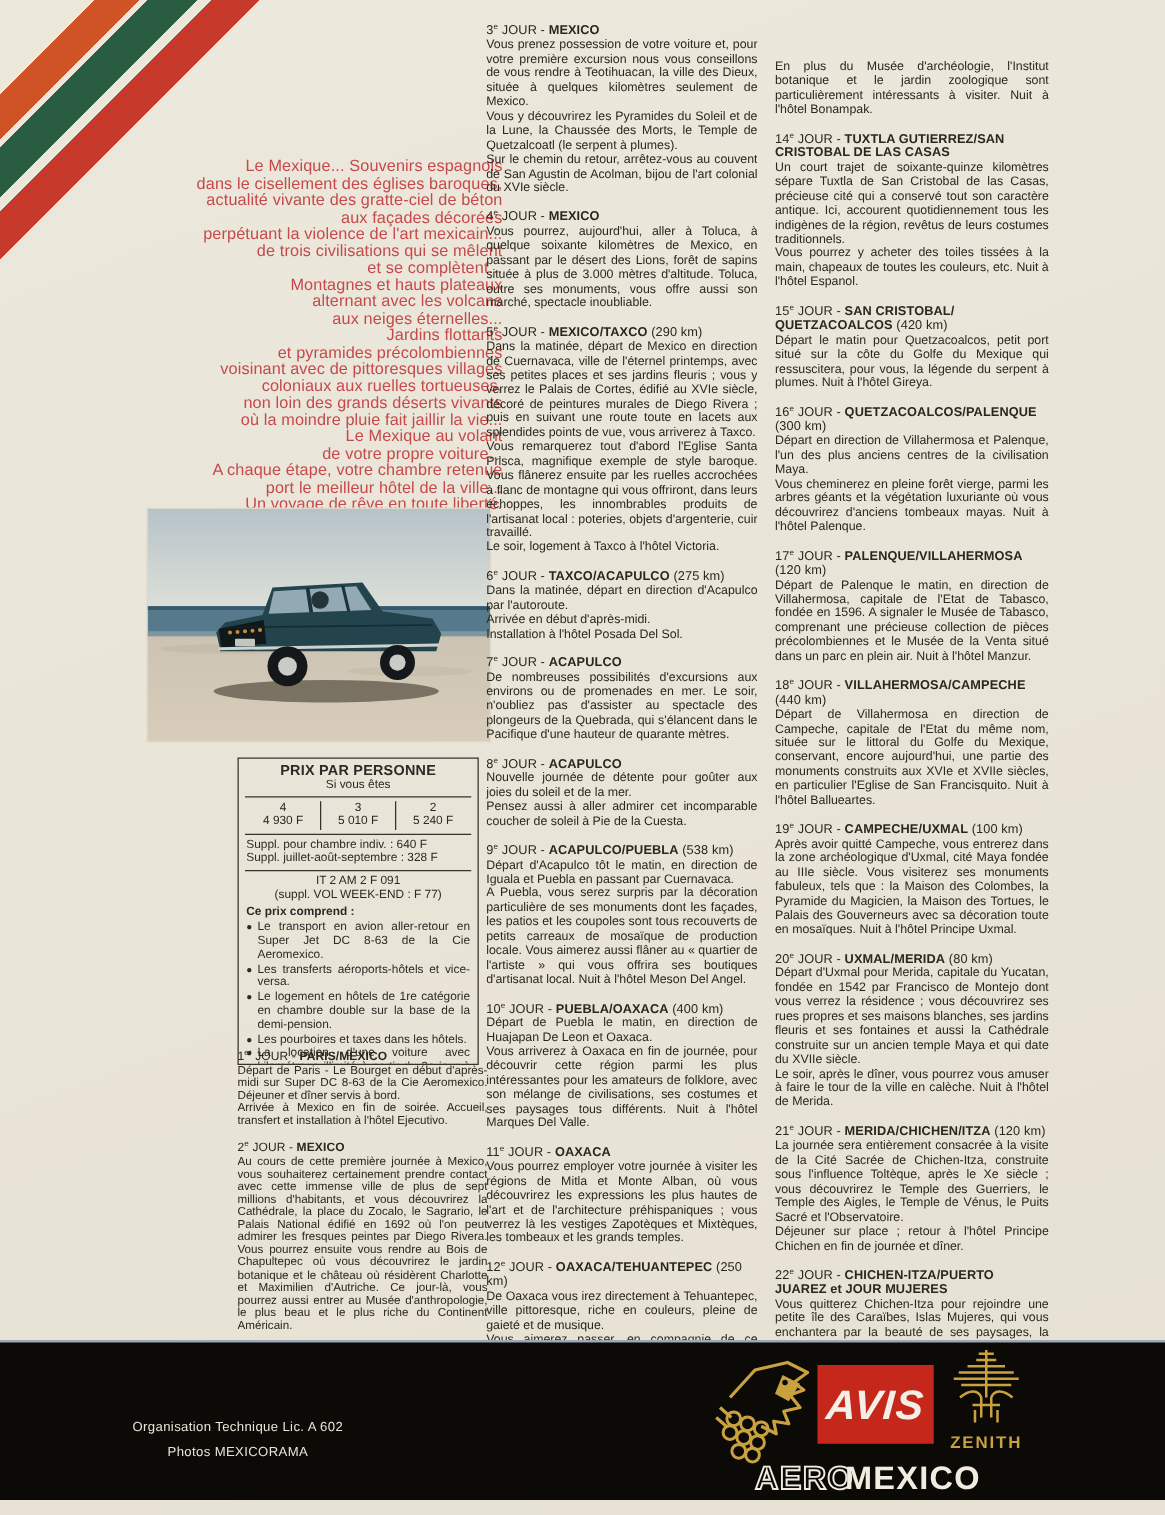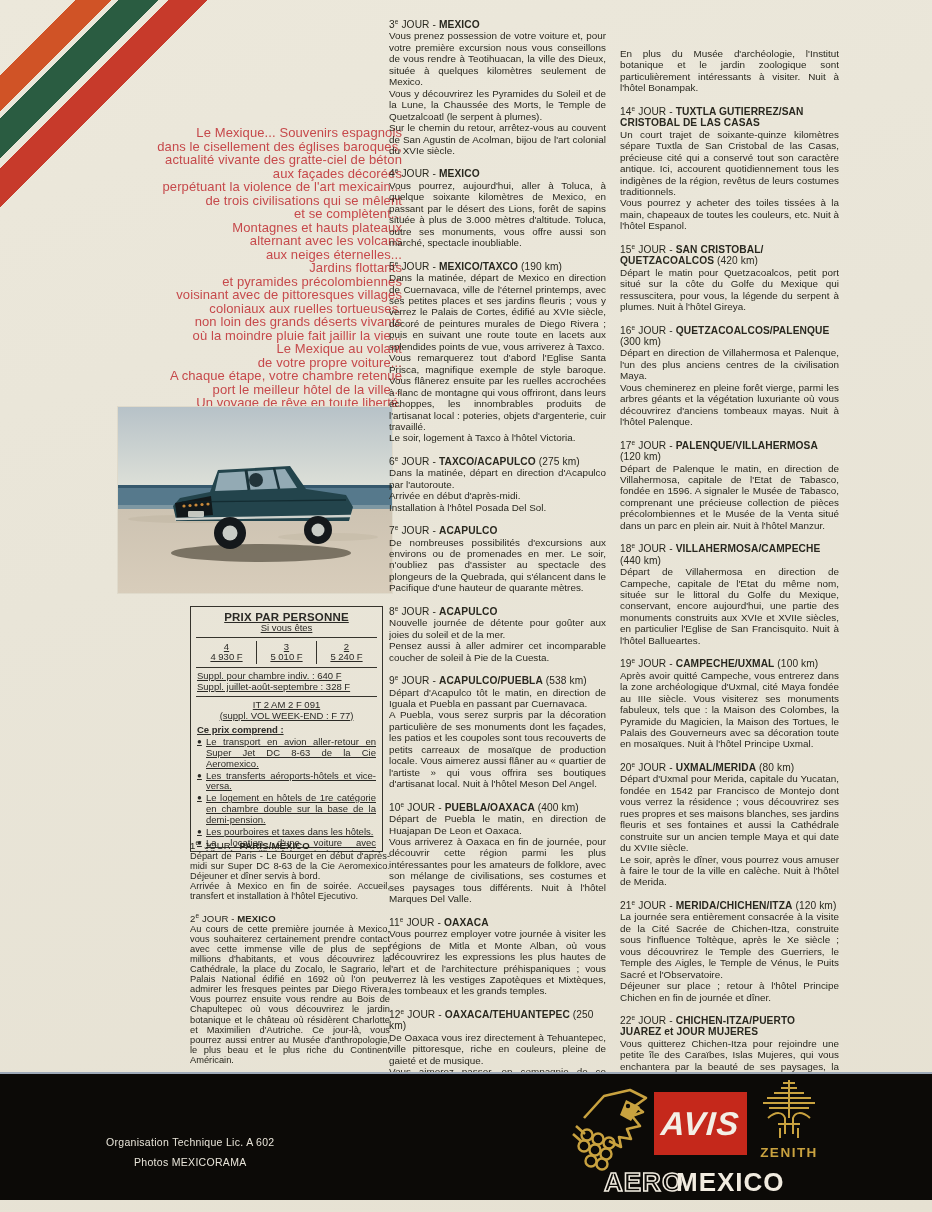--- a/index.html
+++ b/index.html
@@ -24,21 +24,21 @@
   .intro{position:absolute;left:30px;top:126px;width:372px;text-align:right;
     color:#c6494b;font-size:13px;line-height:13.5px;font-weight:500;letter-spacing:.1px;}
 
   
   .photo{position:absolute;left:118px;top:407px;width:274px;height:186px;
     box-shadow:0 0 0 1px #dfdacb;overflow:hidden;}
 
   
   .price-box{position:absolute;left:190px;top:606px;width:193px;height:246px;
     border:1.5px solid #35332c;box-sizing:border-box;padding:5px 6px 0 6px;
-    color:#2b2a26;font-size:9.5px;line-height:10.8px;overflow:hidden;text-decoration:underline;}
+    color:#2b2a26;font-size:9.5px;line-height:10.8px;overflow:hidden;}
   .pb-title{text-align:center;font-weight:bold;font-size:11.5px;letter-spacing:.2px;}
   .pb-sub{text-align:center;font-size:9.5px;margin-bottom:3px;}
   .pb-rule{border-top:1.3px solid #35332c;margin:3px -1px;}
   .pb-cols{display:flex;text-align:center;}
   .pb-cols .pcell{flex:1;padding:1px 0;}
   .pb-cols .pcell + .pcell{border-left:1.2px solid #35332c;}
   .pb-code{text-align:center;}
   .pb-inc-title{font-weight:bold;margin:4px 0 1px 0;}
   .pb-li{display:flex;margin:0 0 1px 0;}
   .pb-li .dot{width:9px;flex:0 0 9px;font-size:8px;line-height:10.8px;}
@@ -213,21 +213,21 @@
         <div class="day-head"><span>3</span><sup>e</sup><span> JOUR - </span><b>MEXICO</b></div>
         <p class="para">Vous prenez possession de votre voiture et, pour votre première excursion nous vous conseillons de vous rendre à Teotihuacan, la ville des Dieux, située à quelques kilomètres seulement de Mexico.</p>
         <p class="para">Vous y découvrirez les Pyramides du Soleil et de la Lune, la Chaussée des Morts, le Temple de Quetzalcoatl (le serpent à plumes).</p>
         <p class="para">Sur le chemin du retour, arrêtez-vous au couvent de San Agustin de Acolman, bijou de l'art colonial du XVIe siècle.</p>
       </div>
       <div class="day">
         <div class="day-head"><span>4</span><sup>e</sup><span> JOUR - </span><b>MEXICO</b></div>
         <p class="para">Vous pourrez, aujourd'hui, aller à Toluca, à quelque soixante kilomètres de Mexico, en passant par le désert des Lions, forêt de sapins située à plus de 3.000 mètres d'altitude. Toluca, outre ses monuments, vous offre aussi son marché, spectacle inoubliable.</p>
       </div>
       <div class="day">
-        <div class="day-head"><span>5</span><sup>e</sup><span> JOUR - </span><b>MEXICO/​TAXCO</b><span> (190 km)</span></div>
+        <div class="day-head"><span>5</span><sup>e</sup><span> JOUR - </span><b>MEXICO/​TAXCO</b><span> (290 km)</span></div>
         <p class="para">Dans la matinée, départ de Mexico en direction de Cuernavaca, ville de l'éternel printemps, avec ses petites places et ses jardins fleuris ; vous y verrez le Palais de Cortes, édifié au XVIe siècle, décoré de peintures murales de Diego Rivera ; puis en suivant une route toute en lacets aux splendides points de vue, vous arriverez à Taxco.</p>
         <p class="para">Vous remarquerez tout d'abord l'Eglise Santa Prisca, magnifique exemple de style baroque. Vous flânerez ensuite par les ruelles accrochées à flanc de montagne qui vous offriront, dans leurs échoppes, les innombrables produits de l'artisanat local : poteries, objets d'argenterie, cuir travaillé.</p>
         <p class="para">Le soir, logement à Taxco à l'hôtel Victoria.</p>
       </div>
       <div class="day">
         <div class="day-head"><span>6</span><sup>e</sup><span> JOUR - </span><b>TAXCO/​ACAPULCO</b><span> (275 km)</span></div>
         <p class="para">Dans la matinée, départ en direction d'Acapulco par l'autoroute.</p>
         <p class="para">Arrivée en début d'après-midi.</p>
         <p class="para">Installation à l'hôtel Posada Del Sol.</p>
       </div>

